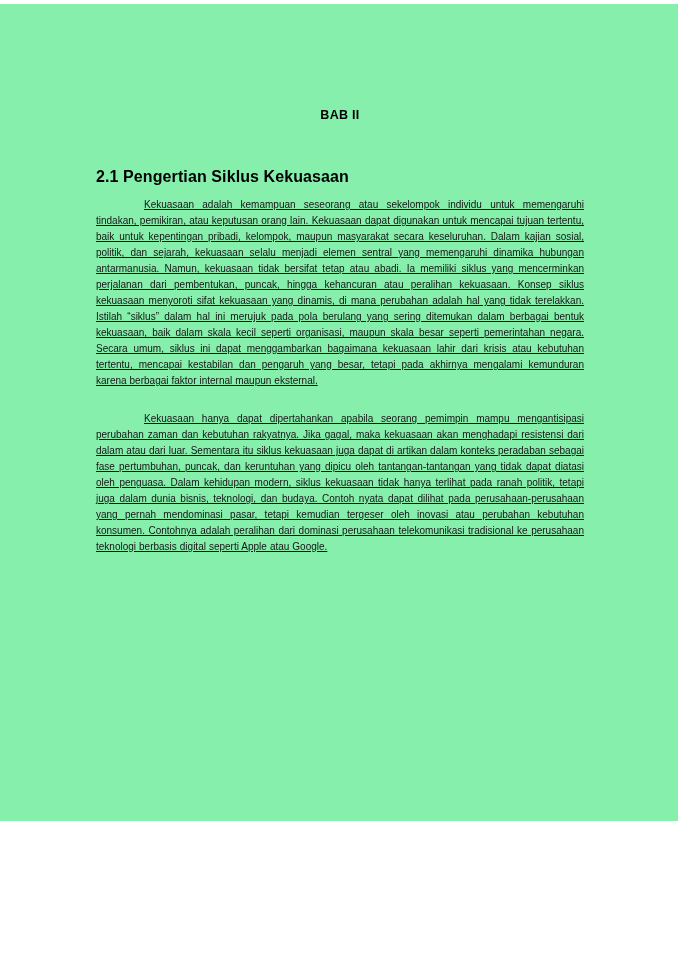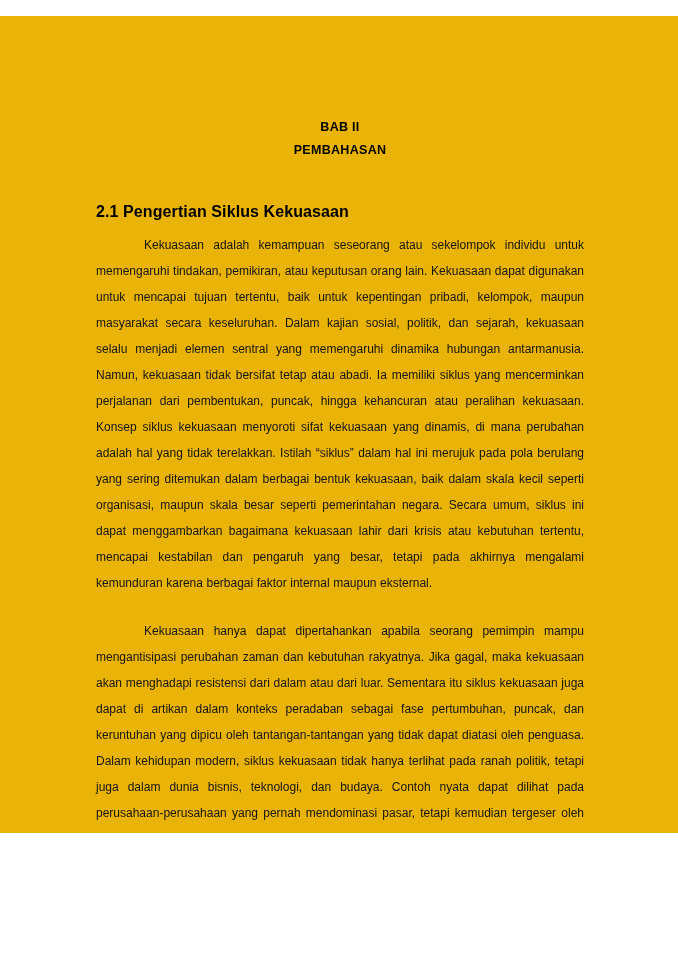--- a/index.html
+++ b/index.html
@@ -10,22 +10,22 @@
   }
   body {
     font-family: "Liberation Sans", sans-serif;
     color: #111111;
     -webkit-font-smoothing: antialiased;
   }
   .page {
     position: relative;
     width: 678px;
     height: 817px;
-    margin: 16px auto;
-    background: #eab308;
+    margin: 4px auto;
+    background: #86efac;
     overflow: hidden;
     box-sizing: border-box;
   }
   .content {
     position: absolute;
     left: 96px;
     top: 0;
     width: 488px;
   }
   .chapter-heading {
@@ -44,44 +44,44 @@
     font-size: 16px;
     font-weight: bold;
     color: #000000;
     margin-top: 41px;
     line-height: 18px;
     letter-spacing: 0.1px;
   }
   p.body-paragraph {
     text-align: justify;
     text-justify: inter-word;
-    font-size: 12px;
-    line-height: 26px;
+    font-size: 10px;
+    line-height: 16px;
     color: #141414;
     margin: 0;
     text-indent: 48px;
     hyphens: none;
     word-spacing: 0.2px;
+    text-decoration: underline;
   }
   p.body-paragraph.first-para {
     margin-top: 11px;
   }
   p.body-paragraph.next-para {
     margin-top: 22px;
   }
 </style>
 </head>
 <body>
 
 <div class="page">
   <div class="content">
 
     <div class="chapter-heading first">BAB II</div>
 
-    <div class="chapter-heading">PEMBAHASAN</div>
 
     <div class="section-heading">2.1 Pengertian Siklus Kekuasaan</div>
 
     <p class="body-paragraph first-para">Kekuasaan adalah kemampuan seseorang atau sekelompok individu untuk memengaruhi tindakan, pemikiran, atau keputusan orang lain. Kekuasaan dapat digunakan untuk mencapai tujuan tertentu, baik untuk kepentingan pribadi, kelompok, maupun masyarakat secara keseluruhan. Dalam kajian sosial, politik, dan sejarah, kekuasaan selalu menjadi elemen sentral yang memengaruhi dinamika hubungan antarmanusia. Namun, kekuasaan tidak bersifat tetap atau abadi. Ia memiliki siklus yang mencerminkan perjalanan dari pembentukan, puncak, hingga kehancuran atau peralihan kekuasaan. Konsep siklus kekuasaan menyoroti sifat kekuasaan yang dinamis, di mana perubahan adalah hal yang tidak terelakkan. Istilah “siklus” dalam hal ini merujuk pada pola berulang yang sering ditemukan dalam berbagai bentuk kekuasaan, baik dalam skala kecil seperti organisasi, maupun skala besar seperti pemerintahan negara. Secara umum, siklus ini dapat menggambarkan bagaimana kekuasaan lahir dari krisis atau kebutuhan tertentu, mencapai kestabilan dan pengaruh yang besar, tetapi pada akhirnya mengalami kemunduran karena berbagai faktor internal maupun eksternal.</p>
 
     <p class="body-paragraph next-para">Kekuasaan hanya dapat dipertahankan apabila seorang pemimpin mampu mengantisipasi perubahan zaman dan kebutuhan rakyatnya. Jika gagal, maka kekuasaan akan menghadapi resistensi dari dalam atau dari luar. Sementara itu siklus kekuasaan juga dapat di artikan dalam konteks peradaban sebagai fase pertumbuhan, puncak, dan keruntuhan yang dipicu oleh tantangan-tantangan yang tidak dapat diatasi oleh penguasa. Dalam kehidupan modern, siklus kekuasaan tidak hanya terlihat pada ranah politik, tetapi juga dalam dunia bisnis, teknologi, dan budaya. Contoh nyata dapat dilihat pada perusahaan-perusahaan yang pernah mendominasi pasar, tetapi kemudian tergeser oleh inovasi atau perubahan kebutuhan konsumen. Contohnya adalah peralihan dari dominasi perusahaan telekomunikasi tradisional ke perusahaan teknologi berbasis digital seperti Apple atau Google.</p>
 
   </div>
 </div>
 

